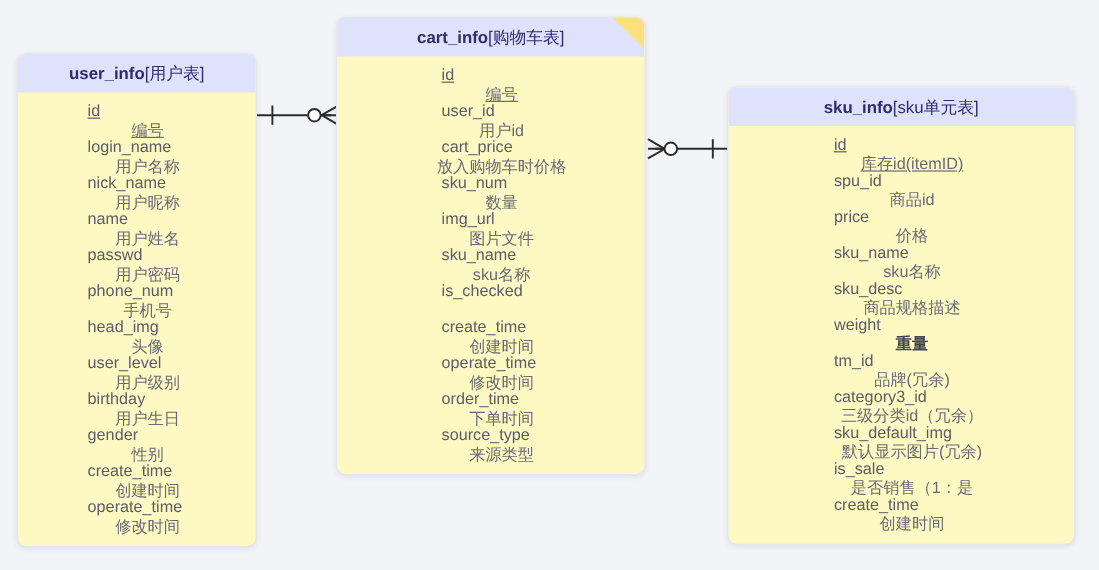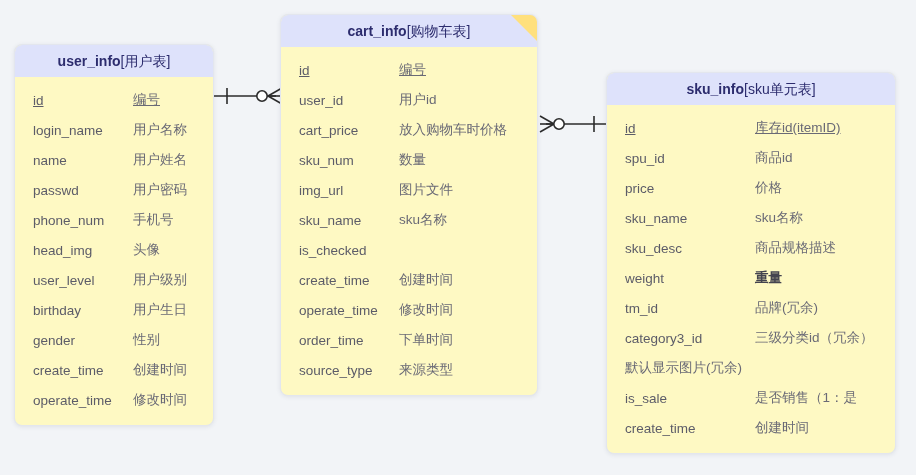--- a/index.html
+++ b/index.html
@@ -65,20 +65,21 @@
   }
   .field-row {
     display: flex;
     height: 30px;
     align-items: center;
     font-size: 13.5px;
     color: #5c5c68;
     padding: 0 0 0 18px;
     box-sizing: border-box;
     white-space: nowrap;
+    flex-direction: column;
   }
   .field-name {
     flex: 0 0 auto;
   }
   .field-desc {
     flex: 0 0 auto;
     color: #6a6a76;
   }
   .field-row.pk .field-name,
   .field-row.pk .field-desc {
@@ -123,20 +124,24 @@
       <span class="tbl-name">user_info</span><span class="tbl-cn">[用户表]</span>
     </div>
     <div class="entity-body">
         <div class="field-row pk">
           <span class="field-name">id</span>
           <span class="field-desc">编号</span>
         </div>
         <div class="field-row">
           <span class="field-name">login_name</span>
           <span class="field-desc">用户名称</span>
+        </div>
+        <div class="field-row">
+          <span class="field-name">nick_name</span>
+          <span class="field-desc">用户昵称</span>
         </div>
         <div class="field-row">
           <span class="field-name">name</span>
           <span class="field-desc">用户姓名</span>
         </div>
         <div class="field-row">
           <span class="field-name">passwd</span>
           <span class="field-desc">用户密码</span>
         </div>
         <div class="field-row">
@@ -254,20 +259,21 @@
         </div>
         <div class="field-row">
           <span class="field-name">tm_id</span>
           <span class="field-desc">品牌(冗余)</span>
         </div>
         <div class="field-row">
           <span class="field-name">category3_id</span>
           <span class="field-desc">三级分类id（冗余）</span>
         </div>
         <div class="field-row">
+          <span class="field-name">sku_default_img</span>
           <span class="field-desc">默认显示图片(冗余)</span>
         </div>
         <div class="field-row">
           <span class="field-name">is_sale</span>
           <span class="field-desc">是否销售（1：是</span>
         </div>
         <div class="field-row">
           <span class="field-name">create_time</span>
           <span class="field-desc">创建时间</span>
         </div>

